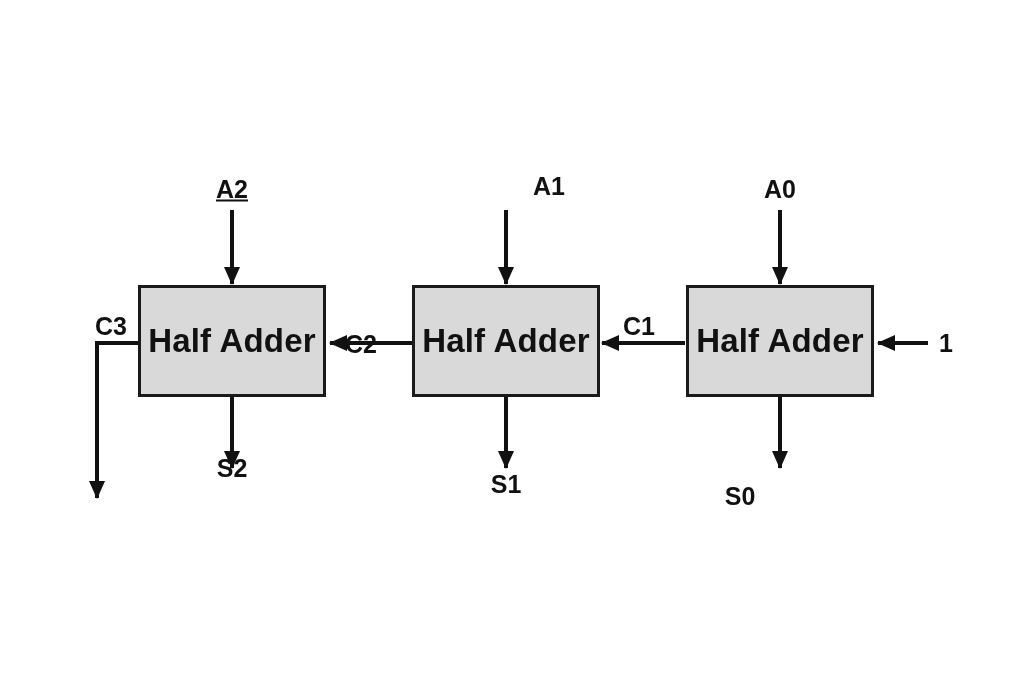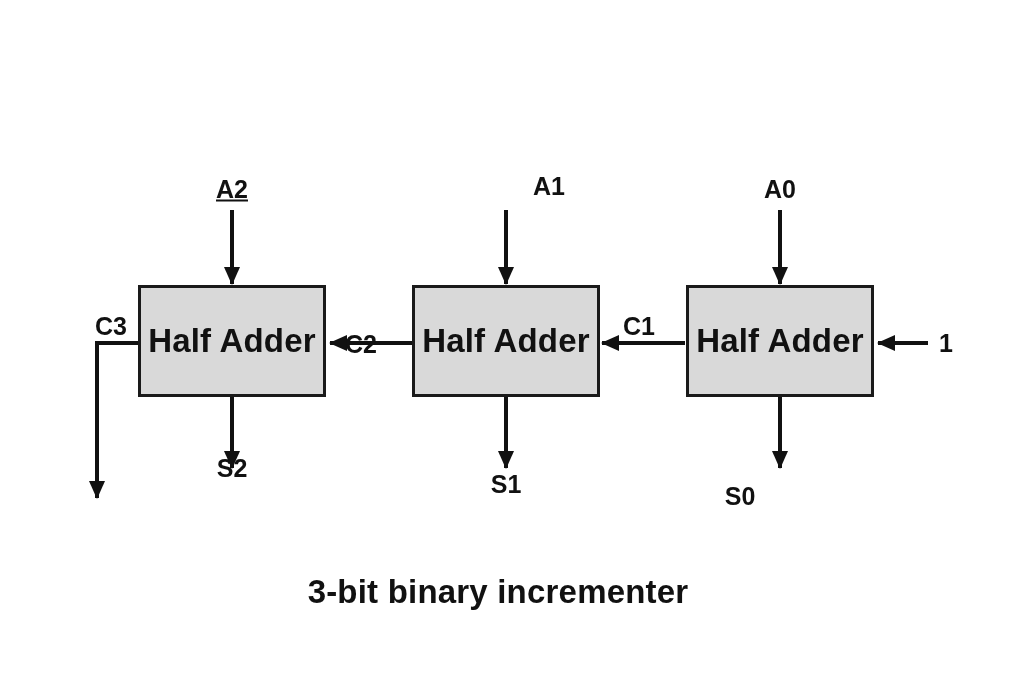--- a/index.html
+++ b/index.html
@@ -116,15 +116,14 @@
 
   <div class="sig lbl-s2">S2</div>
   <div class="sig lbl-s1">S1</div>
   <div class="sig lbl-s0">S0</div>
 
   <div class="sig lbl-c3">C3</div>
   <div class="sig lbl-c2">C2</div>
   <div class="sig lbl-c1">C1</div>
   <div class="sig lbl-one">1</div>
 
-  <div class="caption">3-bit binary incrementer</div>
 
 </div>
 
 </body></html>

